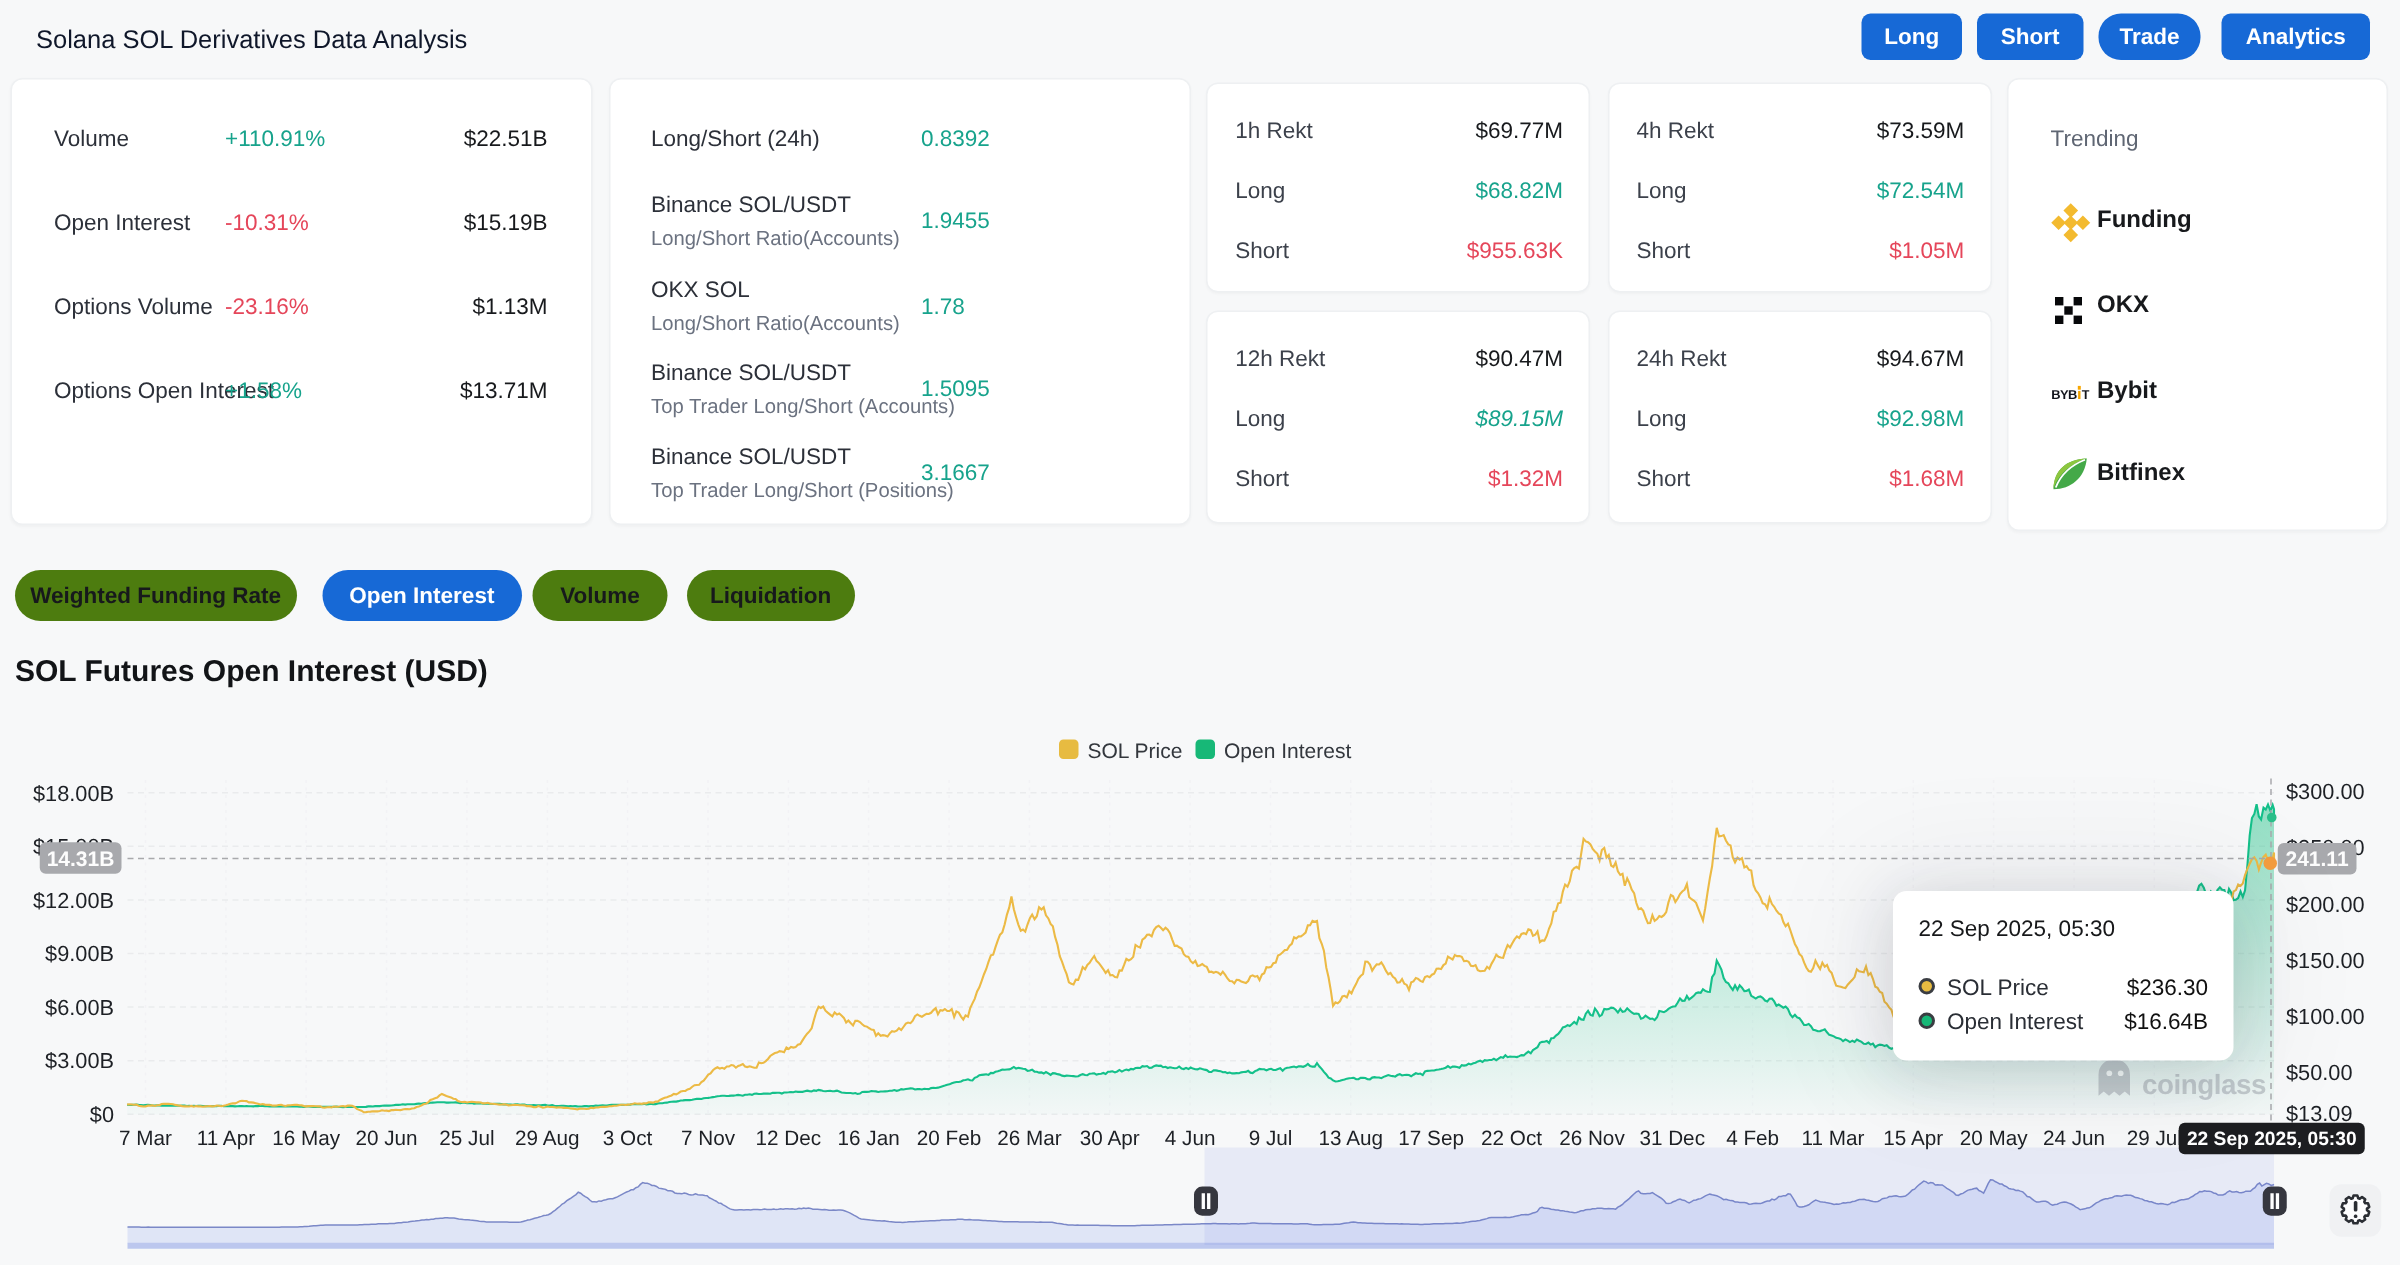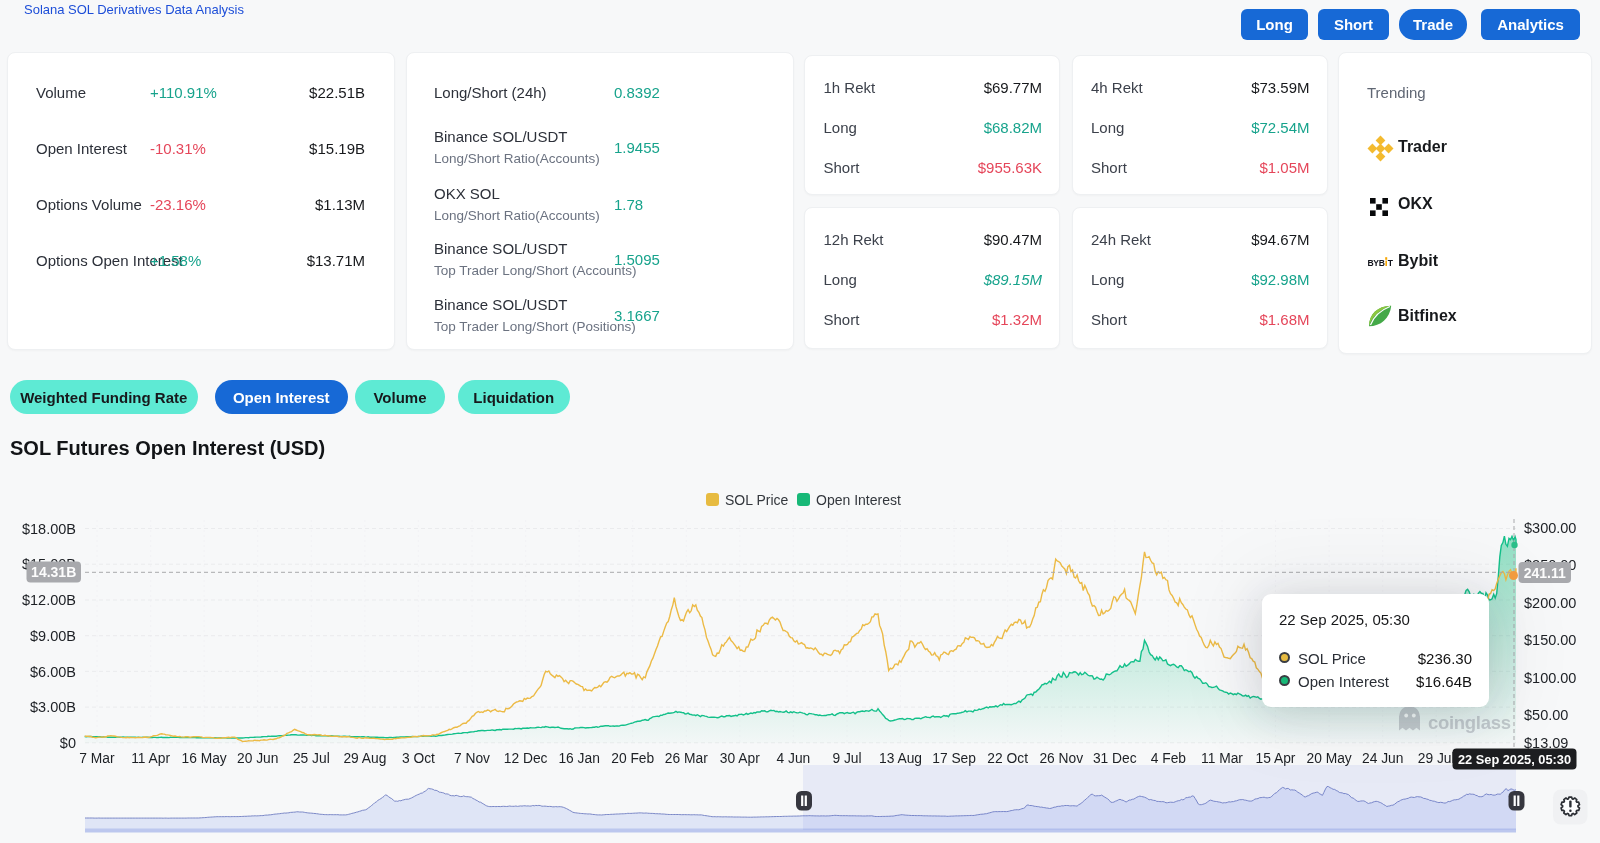--- a/index.html
+++ b/index.html
@@ -1,30 +1,30 @@
 <!DOCTYPE html>
 <html><head><meta charset="utf-8">
 <style>
 html,body{margin:0;padding:0;width:1600px;height:843px;background:#f7f8f9;overflow:hidden;
 font-family:"Liberation Sans",sans-serif;-webkit-font-smoothing:antialiased;}
 *{box-sizing:border-box;}
 .abs{position:absolute;}
 .card{position:absolute;background:#fff;border:1px solid #eef0f2;border-radius:8px;box-shadow:0 1px 2px rgba(20,20,40,.03);}
 .btn{position:absolute;top:9px;height:31px;background:#1769d6;border-radius:6px;color:#fff;
 font-weight:700;font-size:15px;display:flex;align-items:center;justify-content:center;}
-.tab{position:absolute;top:380px;height:34px;border-radius:17px;background:#5eead4;color:#17191c;
+.tab{position:absolute;top:380px;height:34px;border-radius:17px;background:#4d7c0f;color:#17191c;
 font-weight:700;font-size:15px;display:flex;align-items:center;justify-content:center;}
 .lbl{position:absolute;font-size:15px;color:#2c3039;white-space:nowrap;}
 .val{position:absolute;font-size:15px;color:#17191c;font-weight:500;white-space:nowrap;text-align:right;}
 .pct{position:absolute;font-size:15px;font-weight:500;white-space:nowrap;}
 .sub{position:absolute;font-size:13.5px;color:#6b7280;white-space:nowrap;}
 .tname{position:absolute;font-size:16px;font-weight:700;color:#17191c;}
 </style></head>
 <body>
-<div class="abs" style="left:24px;top:2px;font-size:13px;font-weight:500;color:#1d4ed8;">Solana SOL Derivatives Data Analysis</div>
+<div class="abs" style="left:24px;top:17px;font-size:17px;font-weight:500;color:#0f172a;">Solana SOL Derivatives Data Analysis</div>
 <div class="btn" style="left:1241px;width:67px;">Long</div>
 <div class="btn" style="left:1318px;width:71px;">Short</div>
 <div class="btn" style="left:1399px;width:68px;border-radius:15px;">Trade</div>
 <div class="btn" style="left:1481px;width:99px;">Analytics</div>
 <div class="card" style="left:7px;top:52px;width:388px;height:298px;"></div>
 <div class="lbl" style="left:36px;top:83.5px;">Volume</div>
 <div class="pct" style="left:150px;top:83.5px;width:134px;color:#17a38c;">+110.91%</div>
 <div class="val" style="left:230px;top:83.5px;width:135px;">$22.51B</div>
 <div class="lbl" style="left:36px;top:139.5px;">Open Interest</div>
 <div class="pct" style="left:150px;top:139.5px;width:134px;color:#e5465a;">-10.31%</div>
@@ -102,21 +102,21 @@
 <text x="-0.5" y="9" font-family="Liberation Sans,sans-serif" font-size="8.6" font-weight="bold" letter-spacing="-0.4" fill="#12141c">BYB</text>
 <rect x="17.2" y="0.2" width="2" height="2.6" fill="#f7a600"></rect>
     <rect x="17.4" y="3.6" width="1.6" height="5.4" fill="#f7a600"></rect>
 <text x="19.8" y="9" font-family="Liberation Sans,sans-serif" font-size="8.6" font-weight="bold" fill="#12141c">T</text>
   </svg>
 <svg class="abs" style="left:1367px;top:303px;" width="26" height="26" viewBox="0 0 26 26">
 <path d="M2 23.2 C2 11 10.5 3 24.2 2.7 C23 15.5 13.5 23.2 2 23.2Z" fill="#44a948"></path>
 <path d="M2 23.2 C2 11 10.5 3 24.2 2.7 C14.5 5.5 6 12.5 2.6 21 Z" fill="#8dc63f"></path>
 <path d="M3.5 22 C7 13 14 7 23 3.5" stroke="#fff" stroke-width="1.2" fill="none"></path>
   </svg>
-<div class="tname" style="left:1398px;top:137.5px;">Trader</div>
+<div class="tname" style="left:1398px;top:137.5px;">Funding</div>
 <div class="tname" style="left:1398px;top:195.0px;">OKX</div>
 <div class="tname" style="left:1398px;top:251.5px;">Bybit</div>
 <div class="tname" style="left:1398px;top:306.5px;">Bitfinex</div>
 <div class="tab" style="left:10px;width:187.5px;">Weighted Funding Rate</div>
 <div class="tab" style="left:215px;width:132.5px;background:#1769d6;color:#fff;">Open Interest</div>
 <div class="tab" style="left:355px;width:90px;">Volume</div>
 <div class="tab" style="left:457.5px;width:112.5px;">Liquidation</div>
 <div class="abs" style="left:10px;top:437px;font-size:20px;font-weight:700;color:#121417;">SOL Futures Open Interest (USD)</div>
 <div class="abs" style="left:706px;top:493px;width:13px;height:13px;background:#e7bb41;border-radius:3px;"></div>
 <div class="abs" style="left:725px;top:492px;font-size:14px;color:#33373d;">SOL Price</div>

